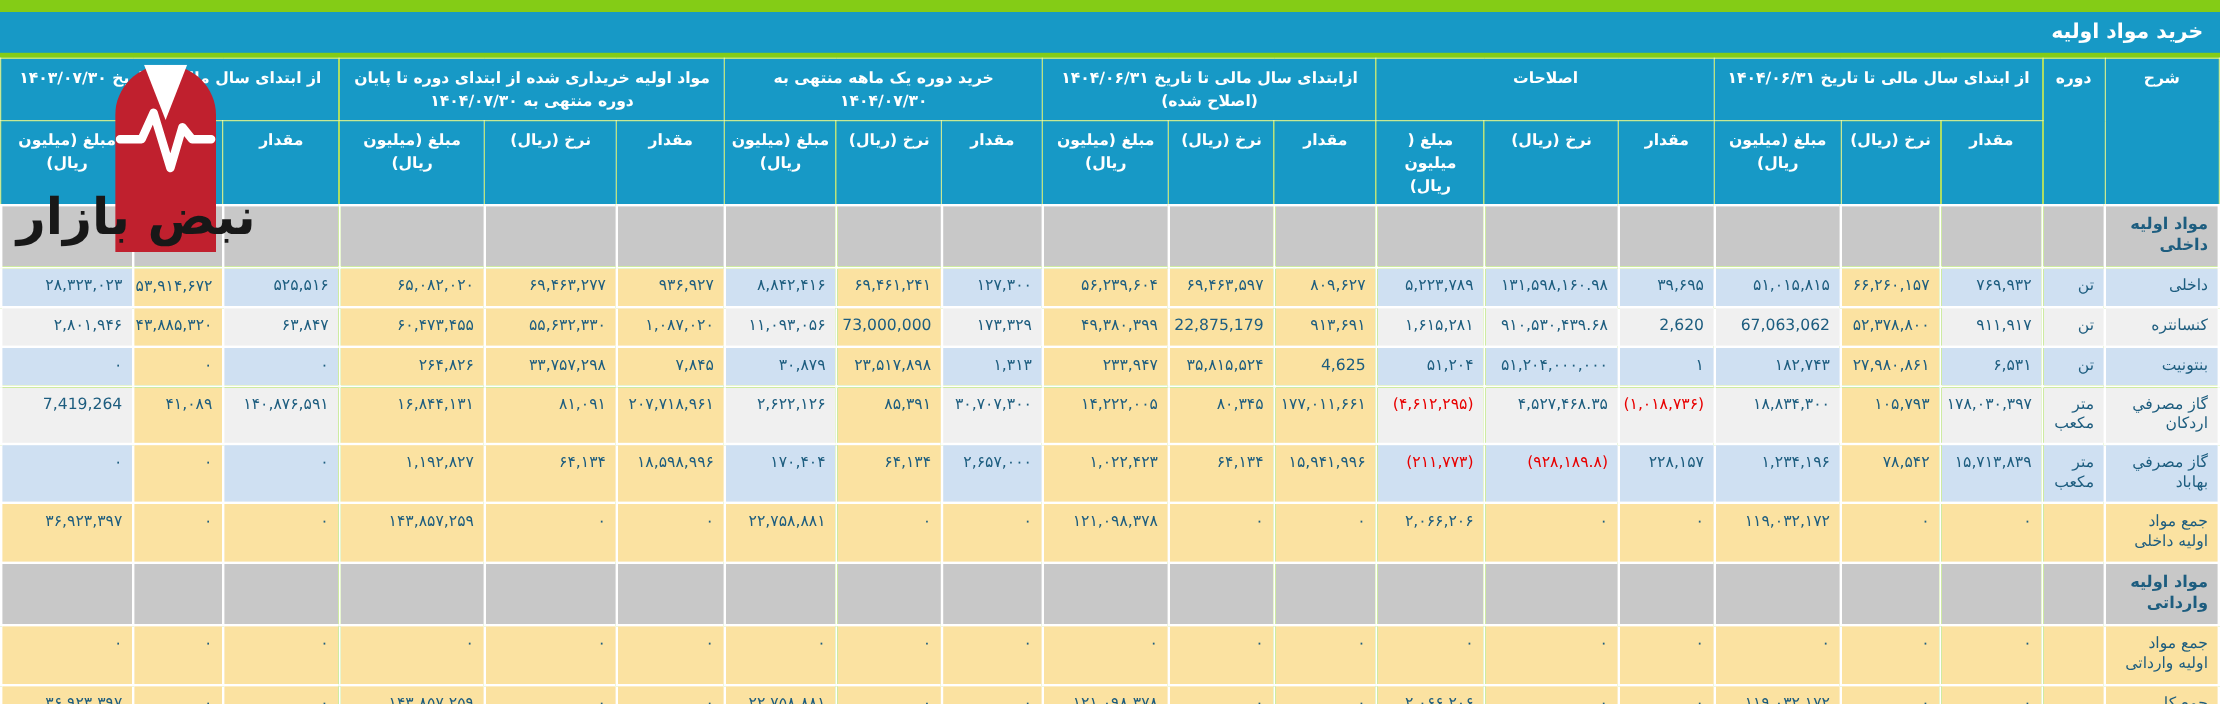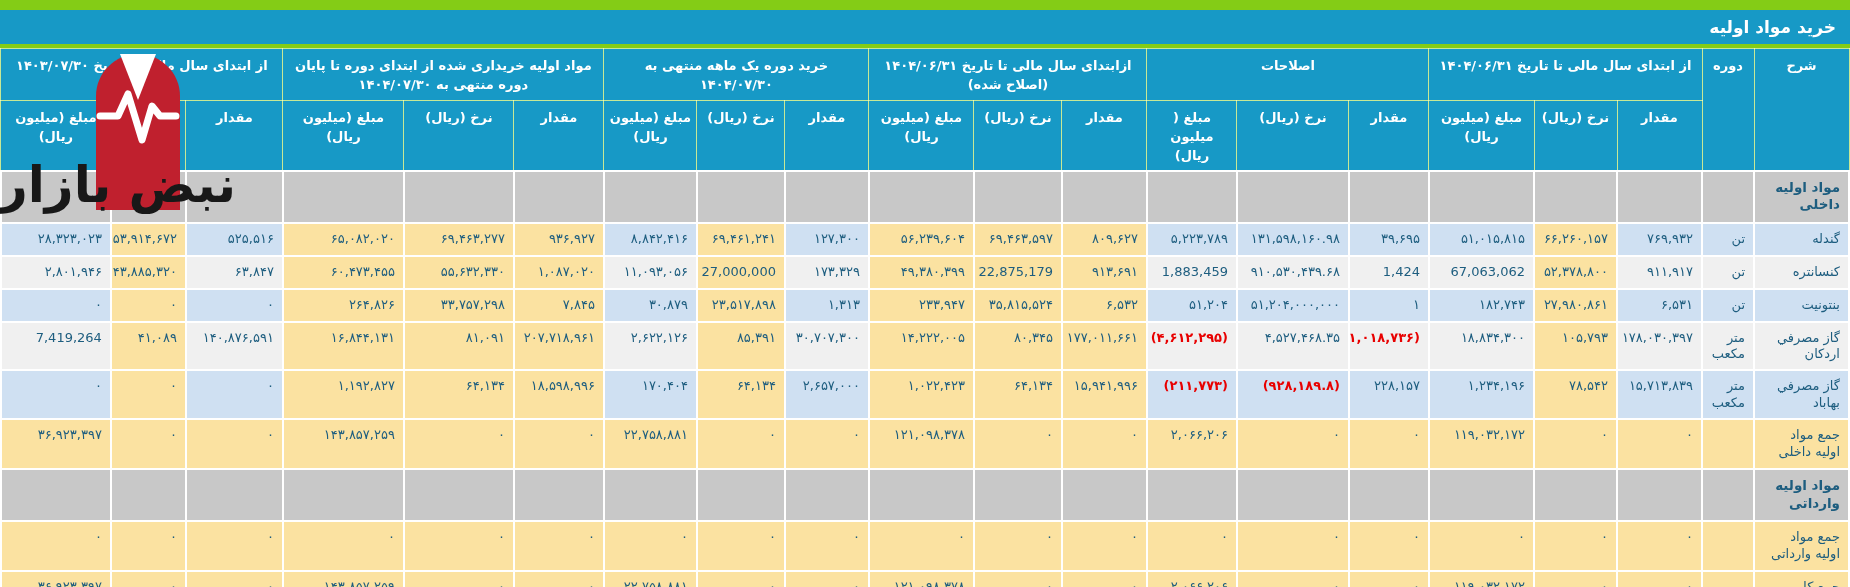--- a/index.html
+++ b/index.html
@@ -43,29 +43,29 @@
   }
   tbody tr.r-data{height:33px;}
   tbody tr.r-section{height:52px;padding-left:28px;}
   tbody tr.r-total{height:50px;}
 
   td.c-yellow{background:var(--yellow);}
   td.c-blue{background:var(--cblue);}
   td.c-white{background:var(--cgray);}
   td.sec{background:var(--sgray);}
   td.sec-label{font-weight:bold;font-size:13.5px;}
-  .neg{color:var(--red);font-weight:bold;}
+  .neg{color:var(--red);}
   .num{direction:ltr;unicode-bidi:isolate;}
   td.row-label{font-size:13px;}
 
   .wm{position:absolute;top:0;right:0;left:0;bottom:0;pointer-events:none;}
   .wm-logo{position:absolute;left:96px;top:54px;}
   .wm-text{
     position:absolute;left:14px;top:156px;width:222px;
-    font-size:50px;font-weight:bold;color:#181818;
+    font-size:42px;font-weight:bold;color:#181818;
     direction:rtl;text-align:left;white-space:nowrap;letter-spacing:1px;
   }
 </style>
 </head>
 <body>
 
 <div class="page">
 
   <div class="titlebar">خرید مواد اولیه</div>
 
@@ -141,21 +141,21 @@
           <td class="sec"></td>
           <td class="sec"></td>
           <td class="sec"></td>
           <td class="sec"></td>
           <td class="sec"></td>
           <td class="sec"></td>
           <td class="sec"></td>
           <td class="sec"></td>
         </tr>
         <tr class="r-data">
-          <td class="c-blue row-label">گندله</td>
+          <td class="c-blue row-label">داخلی</td>
           <td class="c-blue">تن</td>
           <td class="c-blue"><span class="num">۷۶۹,۹۳۲</span></td>
           <td class="c-yellow"><span class="num">۶۶,۲۶۰,۱۵۷</span></td>
           <td class="c-blue"><span class="num">۵۱,۰۱۵,۸۱۵</span></td>
           <td class="c-blue"><span class="num">۳۹,۶۹۵</span></td>
           <td class="c-blue"><span class="num">۱۳۱,۵۹۸,۱۶۰.۹۸</span></td>
           <td class="c-blue"><span class="num">۵,۲۲۳,۷۸۹</span></td>
           <td class="c-yellow"><span class="num">۸۰۹,۶۲۷</span></td>
           <td class="c-yellow"><span class="num">۶۹,۴۶۳,۵۹۷</span></td>
           <td class="c-yellow"><span class="num">۵۶,۲۳۹,۶۰۴</span></td>
@@ -168,46 +168,46 @@
           <td class="c-blue"><span class="num">۵۲۵,۵۱۶</span></td>
           <td class="c-yellow"><span class="num">۵۳,۹۱۴,۶۷۲</span></td>
           <td class="c-blue"><span class="num">۲۸,۳۲۳,۰۲۳</span></td>
         </tr>
         <tr class="r-data">
           <td class="c-white row-label">کنسانتره</td>
           <td class="c-white">تن</td>
           <td class="c-white"><span class="num">۹۱۱,۹۱۷</span></td>
           <td class="c-yellow"><span class="num">۵۲,۳۷۸,۸۰۰</span></td>
           <td class="c-white"><span class="num">67,063,062</span></td>
-          <td class="c-white"><span class="num">1,424</span></td>
+          <td class="c-white"><span class="num">2,620</span></td>
           <td class="c-white"><span class="num">۹۱۰,۵۳۰,۴۳۹.۶۸</span></td>
-          <td class="c-white"><span class="num">1,883,459</span></td>
+          <td class="c-white"><span class="num">۱,۶۱۵,۲۸۱</span></td>
           <td class="c-yellow"><span class="num">۹۱۳,۶۹۱</span></td>
           <td class="c-yellow"><span class="num">22,875,179</span></td>
           <td class="c-yellow"><span class="num">۴۹,۳۸۰,۳۹۹</span></td>
           <td class="c-white"><span class="num">۱۷۳,۳۲۹</span></td>
-          <td class="c-yellow"><span class="num">27,000,000</span></td>
+          <td class="c-yellow"><span class="num">73,000,000</span></td>
           <td class="c-white"><span class="num">۱۱,۰۹۳,۰۵۶</span></td>
           <td class="c-yellow"><span class="num">۱,۰۸۷,۰۲۰</span></td>
           <td class="c-yellow"><span class="num">۵۵,۶۳۲,۳۳۰</span></td>
           <td class="c-yellow"><span class="num">۶۰,۴۷۳,۴۵۵</span></td>
           <td class="c-white"><span class="num">۶۳,۸۴۷</span></td>
           <td class="c-yellow"><span class="num">۴۳,۸۸۵,۳۲۰</span></td>
           <td class="c-white"><span class="num">۲,۸۰۱,۹۴۶</span></td>
         </tr>
         <tr class="r-data">
           <td class="c-blue row-label">بنتونیت</td>
           <td class="c-blue">تن</td>
           <td class="c-blue"><span class="num">۶,۵۳۱</span></td>
           <td class="c-yellow"><span class="num">۲۷,۹۸۰,۸۶۱</span></td>
           <td class="c-blue"><span class="num">۱۸۲,۷۴۳</span></td>
           <td class="c-blue"><span class="num">۱</span></td>
           <td class="c-blue"><span class="num">۵۱,۲۰۴,۰۰۰,۰۰۰</span></td>
           <td class="c-blue"><span class="num">۵۱,۲۰۴</span></td>
-          <td class="c-yellow"><span class="num">۶,۵۳۲</span></td>
+          <td class="c-yellow"><span class="num">4,625</span></td>
           <td class="c-yellow"><span class="num">۳۵,۸۱۵,۵۲۴</span></td>
           <td class="c-yellow"><span class="num">۲۳۳,۹۴۷</span></td>
           <td class="c-blue"><span class="num">۱,۳۱۳</span></td>
           <td class="c-yellow"><span class="num">۲۳,۵۱۷,۸۹۸</span></td>
           <td class="c-blue"><span class="num">۳۰,۸۷۹</span></td>
           <td class="c-yellow"><span class="num">۷,۸۴۵</span></td>
           <td class="c-yellow"><span class="num">۳۳,۷۵۷,۲۹۸</span></td>
           <td class="c-yellow"><span class="num">۲۶۴,۸۲۶</span></td>
           <td class="c-blue"><span class="num">۰</span></td>
           <td class="c-yellow"><span class="num">۰</span></td>

